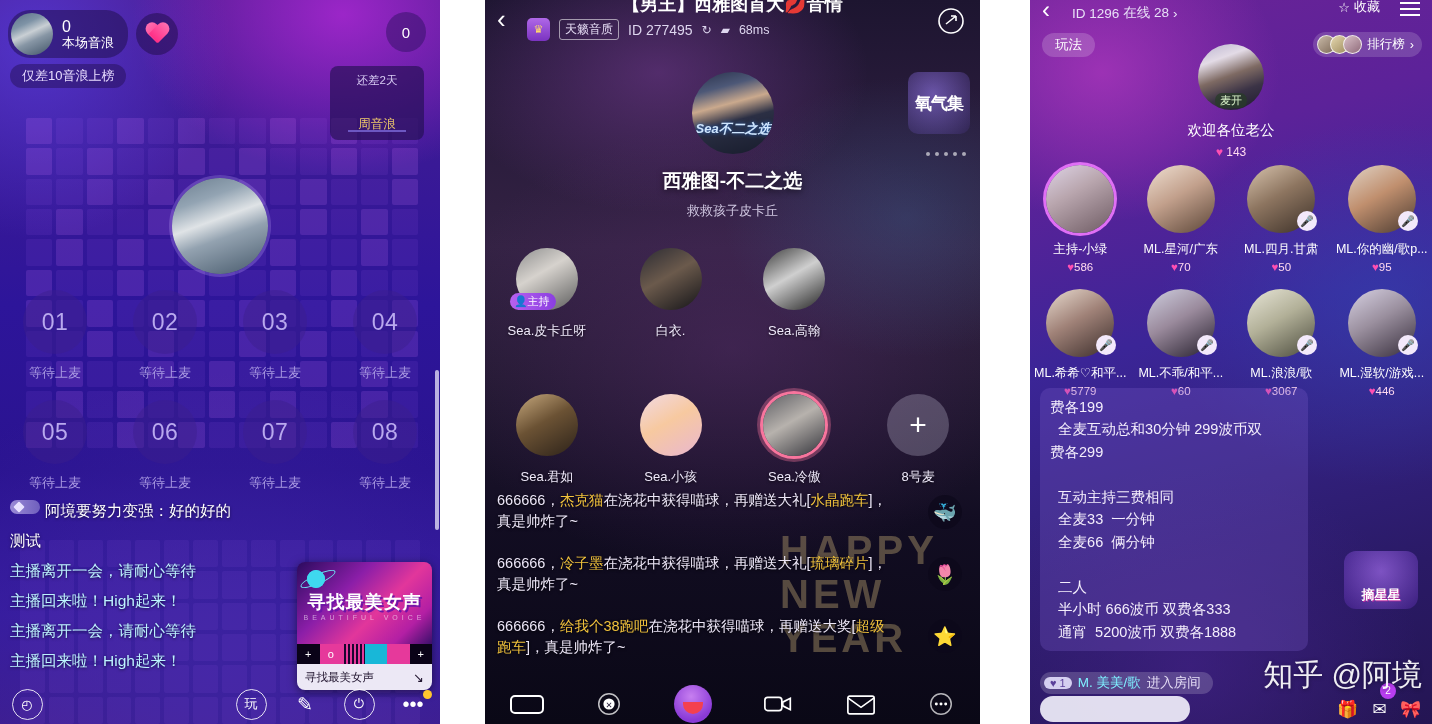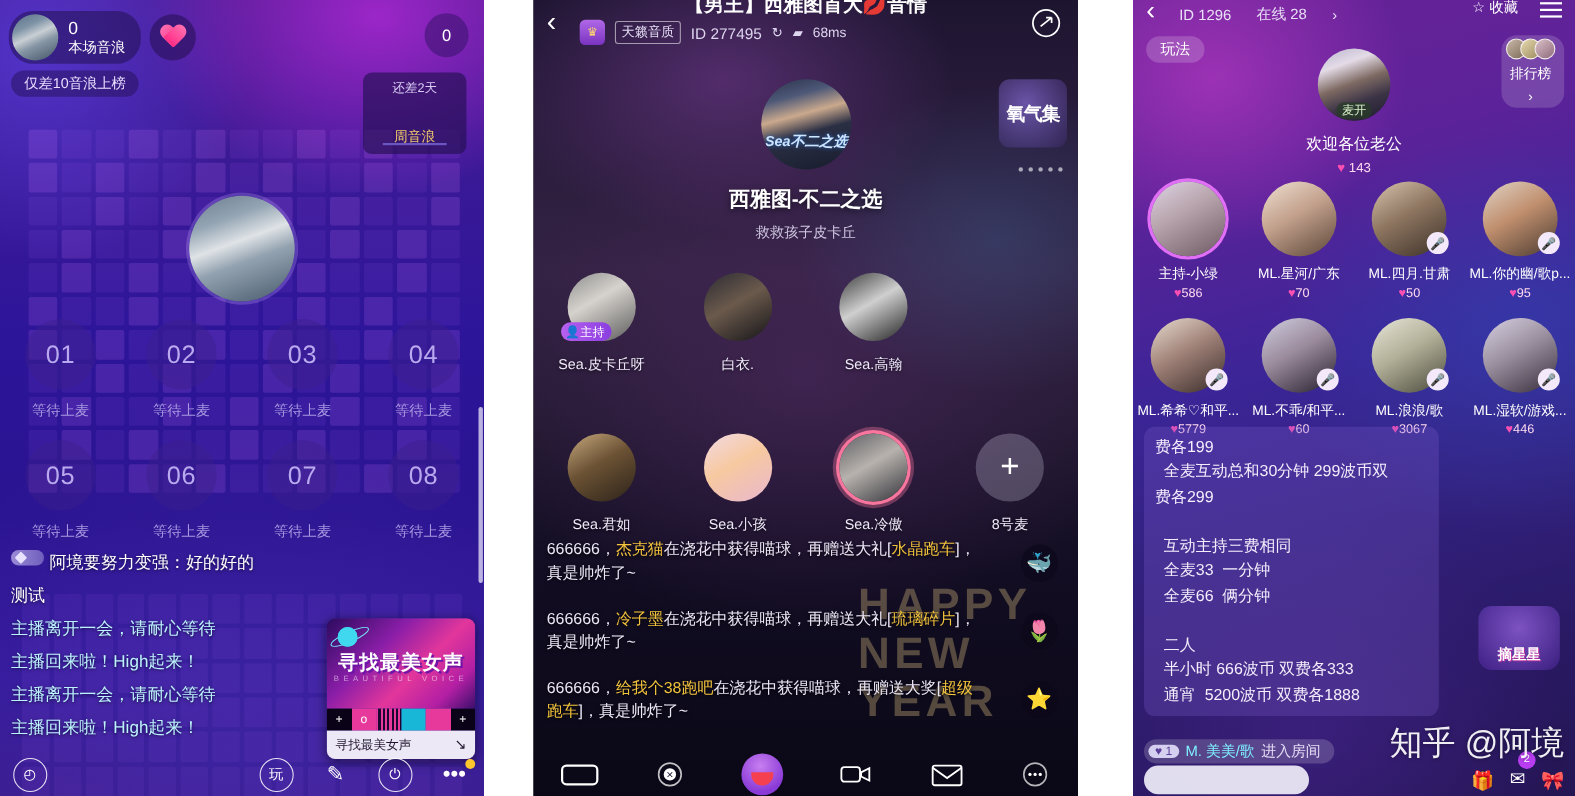--- a/index.html
+++ b/index.html
@@ -182,29 +182,29 @@
 
   
   #panel3 { width: 402px; flex: 0 0 402px;
     background:
       radial-gradient(ellipse 260px 220px at 18% 10%, rgba(175,55,190,.75), rgba(90,30,130,0) 68%),
       radial-gradient(ellipse 320px 260px at 88% 42%, rgba(50,70,180,.55), rgba(30,30,110,0) 70%),
       radial-gradient(ellipse 320px 280px at 40% 92%, rgba(70,35,140,.6), rgba(30,15,70,0) 72%),
       linear-gradient(165deg,#6a2397 0%,#5c2299 22%,#3b2597 45%,#332180 62%,#2a1a66 80%,#241553 100%);
   }
   .p3-back { position: absolute; left: 12px; top: -4px; color: #fff; font-size: 24px; z-index: 7;}
-  .p3-top { position: absolute; left: 42px; top: 4px; display: flex; align-items: center; gap: 23px; z-index: 7;}
+  .p3-top { position: absolute; left: 42px; top: 4px; display: flex; align-items: center; gap: 4px; z-index: 7;}
   .p3-top span { color: #e8e0f7; font-size: 13.5px; }
   .p3-fav { position: absolute; right: 52px; top: -2px; display:flex; align-items:center; gap: 4px; z-index: 7; color:#fff; font-size: 13px;}
   .p3-menu { position: absolute; right: 12px; top: 2px; z-index: 7; }
   .p3-menu i { display: block; width: 20px; height: 2px; background: #fff; margin-bottom: 4px; }
   .p3-play { position: absolute; left: 12px; top: 33px; background: rgba(255,255,255,.18); border-radius: 12px;
     padding: 3px 13px; color: #fff; font-size: 13.5px; z-index: 7;}
   .p3-rank { position: absolute; right: 10px; top: 32px; display: flex; align-items: center; gap: 5px;
-    background: rgba(255,255,255,.16); border-radius: 14px; padding: 3px 8px 3px 4px; z-index: 7; flex-direction: column;}
+    background: rgba(255,255,255,.16); border-radius: 14px; padding: 3px 8px 3px 4px; z-index: 7;}
   .p3-rank .faces { display: flex; }
   .p3-rank .faces i { width: 19px; height: 19px; border-radius: 50%; border: 1.5px solid rgba(255,255,255,.8);
     margin-left: -6px; display:block;}
   .p3-rank .faces i:first-child { margin-left: 0; background: linear-gradient(140deg,#c9b9a8,#7d6a58);}
   .p3-rank .faces i:nth-child(2){ background: linear-gradient(140deg,#e5d8b0,#9d8b5e);}
   .p3-rank .faces i:nth-child(3){ background: linear-gradient(140deg,#d9c0c8,#8f6a7a);}
   .p3-rank span { color: #fff; font-size: 12.5px; }
 
   .p3-host { position: absolute; left: 0; right: 0; top: 44px; text-align: center; z-index: 5;}
   .p3-host .av { width: 66px; height: 66px; border-radius: 50%; margin: 0 auto; position: relative; overflow: hidden;

